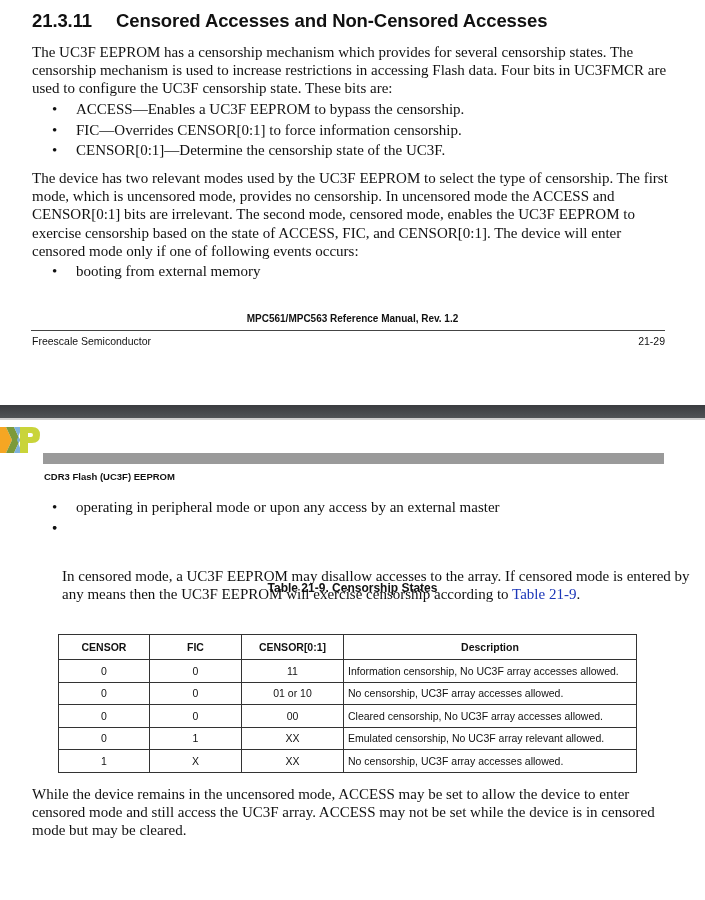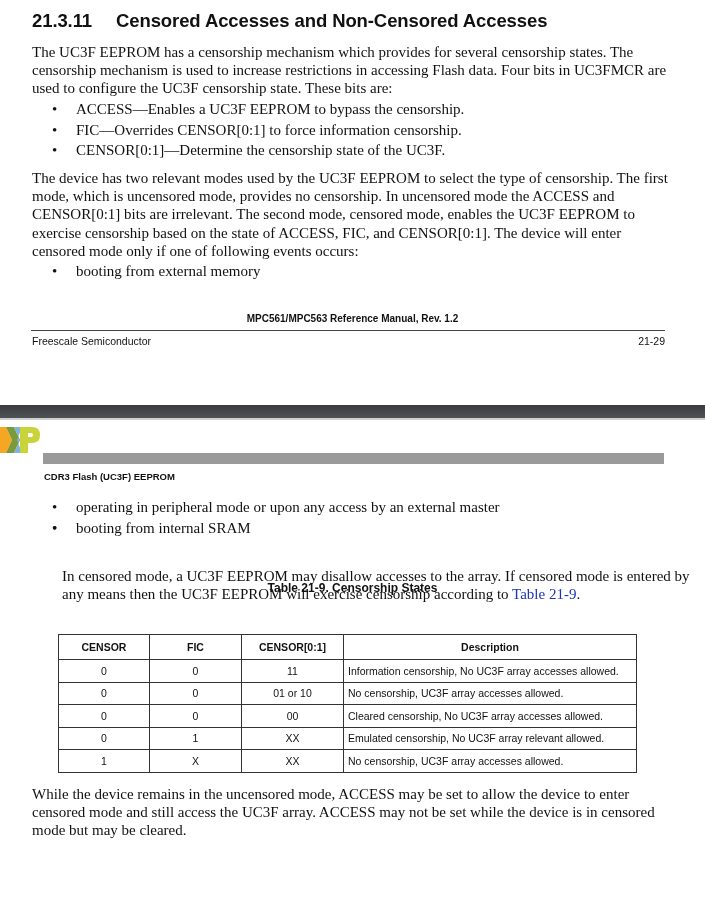--- a/index.html
+++ b/index.html
@@ -71,21 +71,21 @@
   <polygon points="6,2 14,2 20,15 14,28 6,28 12,15" fill="#7c9a3a"></polygon>
   <polygon points="14,2 22,2 17,15 22,28 14,28 20,15" fill="#7fb2dc"></polygon>
   <path d="M20,2 H32 Q40,2 40,10 Q40,18 32,18 H28 V28 H20 Z M28,8 V12 H31 Q33,12 33,10 Q33,8 31,8 Z" fill="#c9d43a" fill-rule="evenodd"></path>
 </svg>
 <div class="header-bar"></div>
 <div class="running-head sans">CDR3 Flash (UC3F) EEPROM</div>
 
 <ul class="bullets serif" style="top:497px;">
   <li><span class="dot">•</span><span>operating in peripheral mode or upon any access by an external master</span></li>
   <li><span class="dot">•</span></li>
-  <li><span class="dot">•</span><span>booting from internal SRAM</span></li>
+  <li><span class="dot">•</span></li>
 </ul>
 
 <div class="para serif" style="top:567px;margin-left:30px;"><span>In censored mode, a UC3F EEPROM may disallow accesses to the array. If censored mode is entered by any means then the UC3F EEPROM will exercise censorship according to </span><a class="xref" href="#">Table 21-9</a><span>.</span></div>
 
 <div class="table-title sans">Table 21-9. Censorship States</div>
 
 <table class="cens sans">
   <thead>
     <tr>
       <th class="w1">CENSOR</th>

